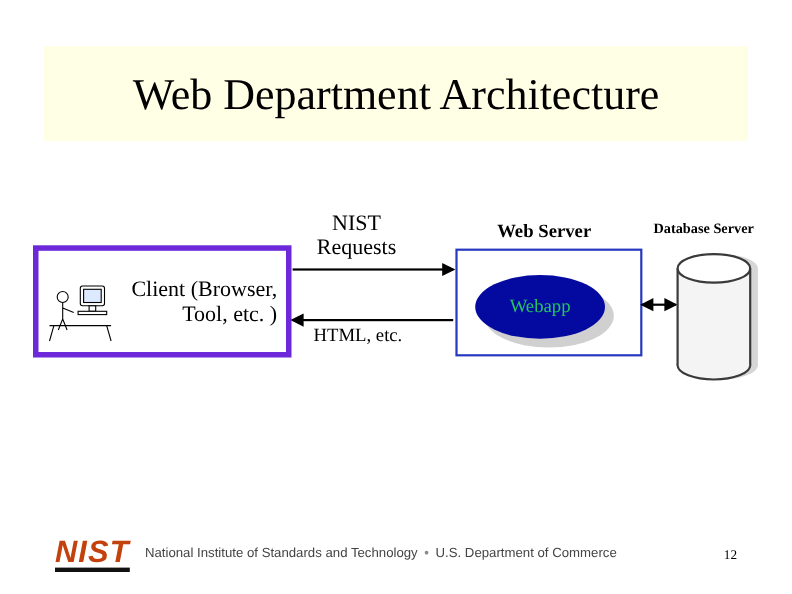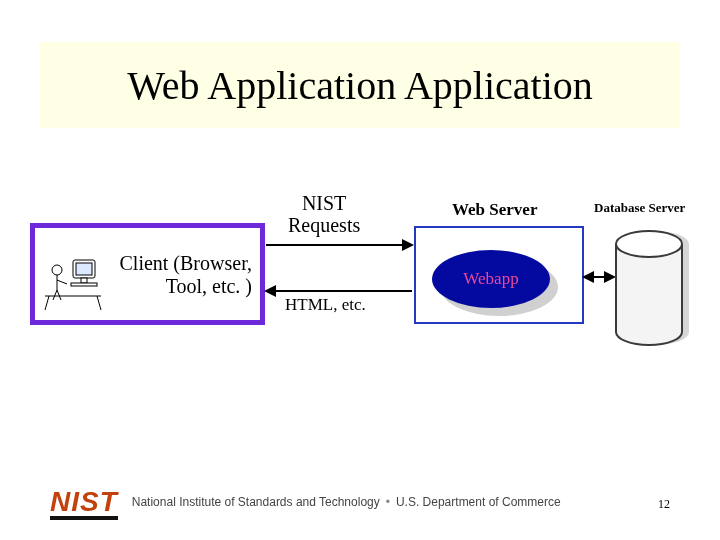--- a/index.html
+++ b/index.html
@@ -76,21 +76,21 @@
     width: 118px; height: 58px;
     border-radius: 50%/50%;
   }
   .webapp-shadow {
     left: 440px; top: 258px;
     background: #d0d0d0;
   }
   .webapp {
     left: 432px; top: 250px;
     background: #040aa0;
-    color: #ec4899;
+    color: #22c55e;
     display: flex; align-items: center; justify-content: center;
     font-size: 17px;
   }
   
   .db-label {
     position: absolute;
     left: 594px; top: 200px;
     font-size: 13px;
     font-weight: bold;
   }
@@ -150,21 +150,21 @@
     font-size: 12px;
     font-family: "Times New Roman", serif;
   }
 </style>
 </head>
 <body>
 
 <div class="slide">
 
   <div class="title-band">
-    <h1>Web Application Application</h1>
+    <h1>Web Department Architecture</h1>
   </div>
 
   <div class="client-box">
     <svg class="client-svg" width="60" height="55">
       <rect x="30" y="4" width="22" height="18" rx="2" fill="#fff" stroke="#000"></rect>
       <rect x="33" y="7" width="16" height="12" fill="#dde9ff" stroke="#000"></rect>
       <rect x="38" y="22" width="6" height="5" fill="#fff" stroke="#000"></rect>
       <rect x="28" y="27" width="26" height="3" fill="#fff" stroke="#000"></rect>
 
       <line x1="2" y1="40" x2="58" y2="40" stroke="#000"></line>

